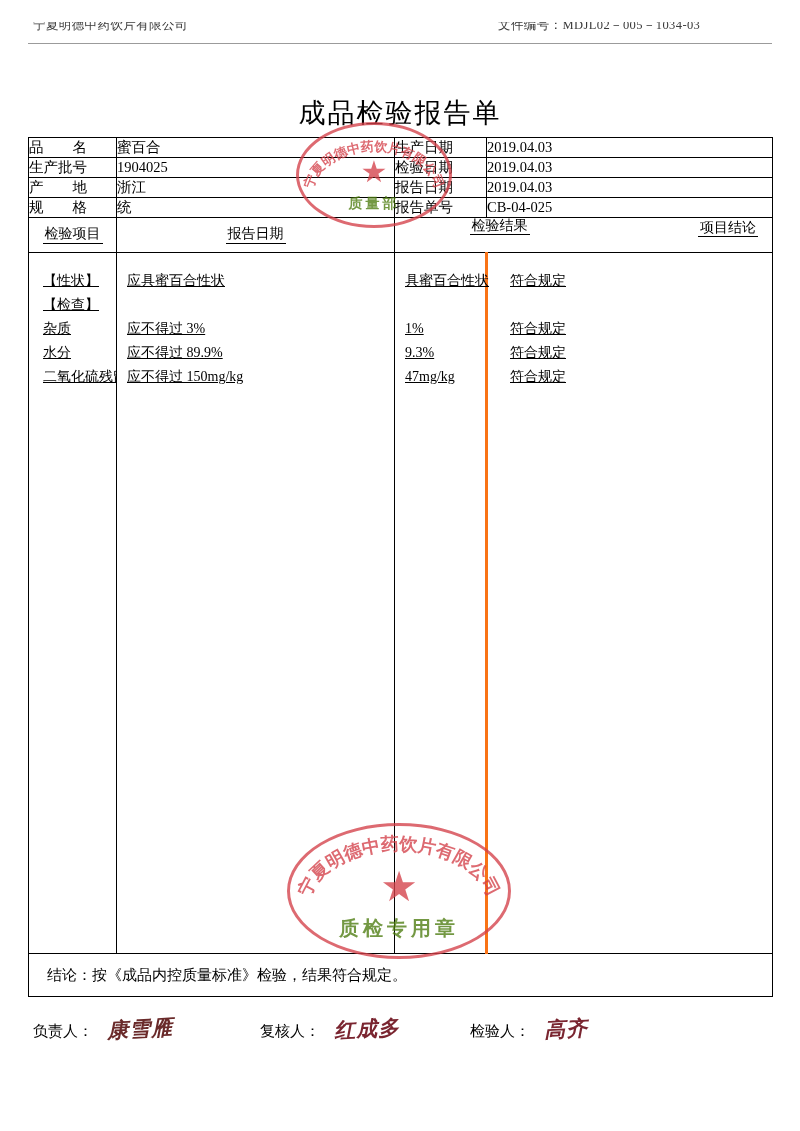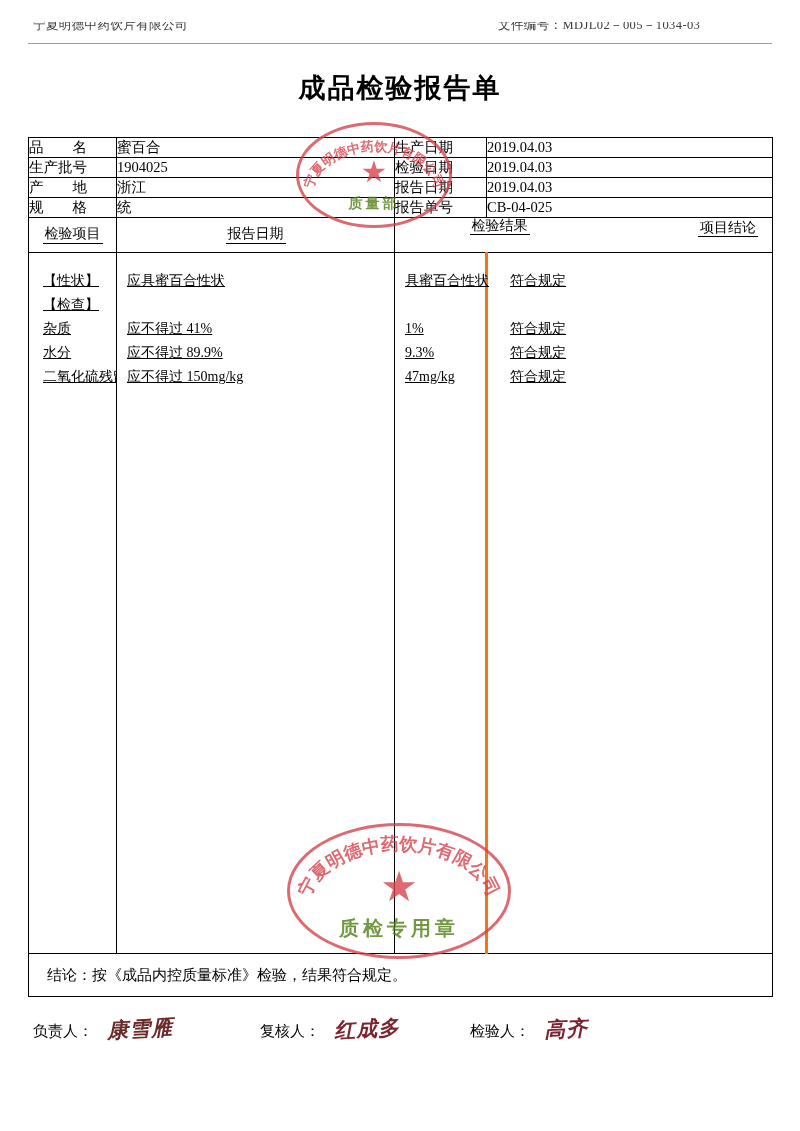--- a/index.html
+++ b/index.html
@@ -51,26 +51,26 @@
     position: absolute;
     top: 43px;
     left: 28px;
     right: 28px;
     border-top: 1px solid #9b9b9b;
   }
 
   
   .doc-title {
     position: absolute;
-    top: 70px;
+    top: 95px;
     left: 0;
     width: 100%;
     text-align: center;
     font-size: 27px;
-    font-weight: bold;
+    font-weight: normal;
     letter-spacing: 2px;
     font-family: "Liberation Sans", "DejaVu Sans", sans-serif;
   }
 
   
   .main-table {
     position: absolute;
     top: 137px;
     left: 28px;
     width: 744px;
@@ -298,21 +298,21 @@
             <span class="rowline">【检查】</span>
             <span class="rowline">杂质</span>
             <span class="rowline">水分</span>
             <span class="rowline">二氧化硫残留量</span>
           </div>
         </td>
         <td class="col-std">
           <div class="body-pad">
             <span class="rowline">应具蜜百合性状</span>
             <span class="rowline"></span>
-            <span class="rowline">应不得过 41%</span>
+            <span class="rowline">应不得过 3%</span>
             <span class="rowline">应不得过 89.9%</span>
             <span class="rowline">应不得过 150mg/kg</span>
           </div>
         </td>
         <td class="col-res" colspan="1" style="border-right:3px solid #f97316;">
           <div class="body-pad" style="width:266px;">
             <span class="rowline">具蜜百合性状</span>
             <span class="rowline"></span>
             <span class="rowline">1%</span>
             <span class="rowline">9.3%</span>

